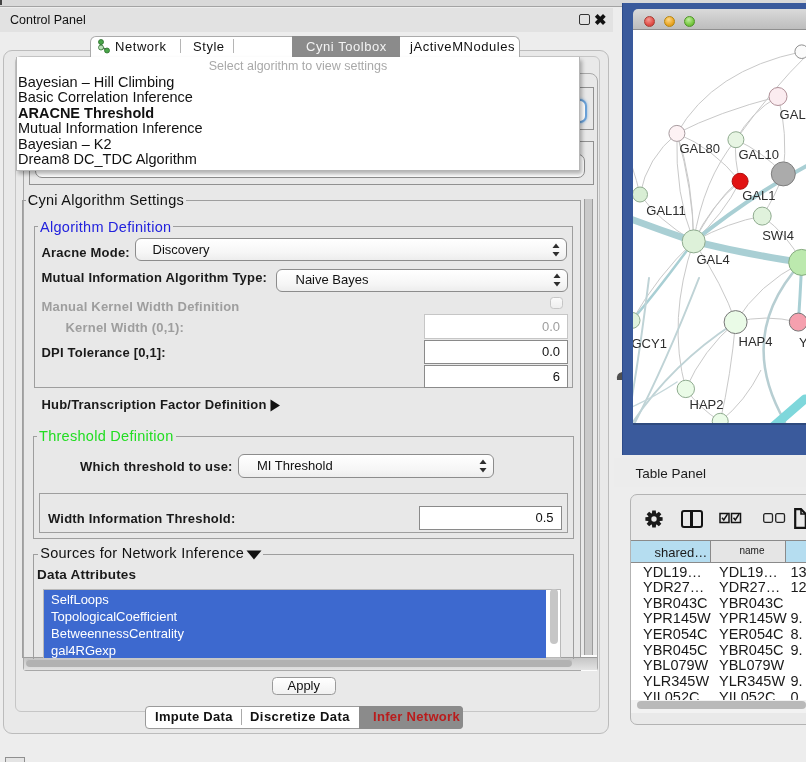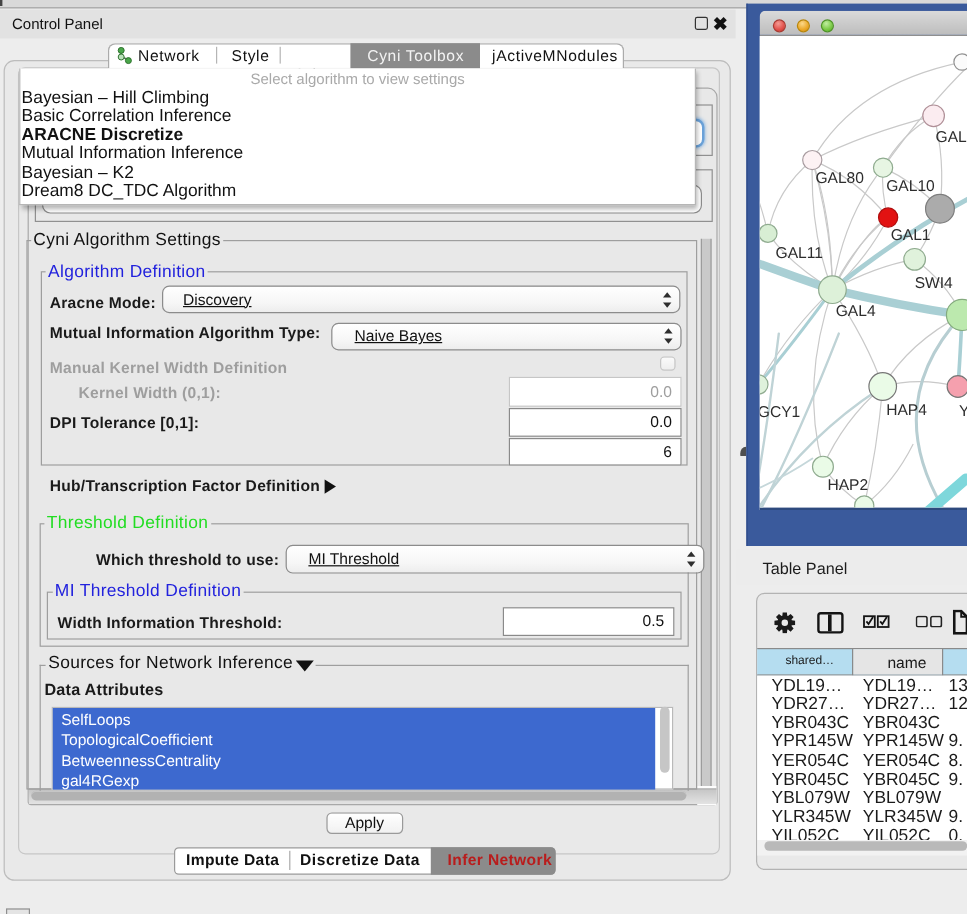--- a/index.html
+++ b/index.html
@@ -7,21 +7,21 @@
     font-family:"Liberation Sans", sans-serif; }
   .abs { position:absolute; }
   #stage { position:relative; width:806px; height:762px; }
   .b { font-weight:bold; }
   .lbl { position:absolute; font-size:13px; font-weight:bold; color:#1a1a1a; white-space:nowrap; letter-spacing:0.2px; }
   .dis { color:#9e9e9e; }
   .gt { position:absolute; font-size:14.5px; letter-spacing:0.28px; background:#e8e8e8; padding:0 2px; white-space:nowrap; }
   .combo { position:absolute; border:1px solid #8c8c8c; border-radius:6px;
     background:linear-gradient(#ffffff,#f6f6f6 65%,#ededed);
     font-size:13px; color:#111; }
-  .combo .ct { position:absolute; left:17px; top:3px;text-decoration:underline; }
+  .combo .ct { position:absolute; left:17px; top:3px; }
   .combo svg.ar { position:absolute; right:6px; top:50%; margin-top:-7px; }
   .tf { position:absolute; background:#fff; font-size:13px; color:#111;
     text-align:right; padding-right:7px; }
 </style>
 </head>
 <body>
 <div id="stage">
 
   <div class="abs" style="left:0;top:0;width:806px;height:7px;background:#d9d9d9;border-bottom:1px solid #a3a3a3;"></div>
   <div class="abs" style="left:0;top:0;width:2px;height:5px;background:#444;"></div>
@@ -98,29 +98,28 @@
   <div class="tf" style="left:424px;top:364.5px;width:144px;height:23.5px;border:1px solid #8a8a8a;line-height:21px;">6</div>
 
   <div class="lbl" style="left:41.5px;top:396.5px;">Hub/Transcription Factor Definition</div>
   <svg class="abs" style="left:269px;top:398.5px;" width="12" height="13" viewBox="0 0 12 13">
     <path d="M1.5 0.5 L11 6.5 L1.5 12.5 Z" fill="#111"></path>
   </svg>
 
   <div class="abs" style="left:32.5px;top:435.5px;width:541px;height:103.5px;border:1px solid #9e9e9e;"></div>
   <div class="gt" style="left:37px;top:427.5px;color:#22dd22;">Threshold Definition</div>
   <div class="lbl" style="left:80px;top:459px;">Which threshold to use:</div>
-  <div class="combo" style="left:238px;top:454px;width:349px;height:24px;">
+  <div class="combo" style="left:238px;top:454px;width:256px;height:24px;">
     <span class="ct" style="left:18px;top:3px;">MI Threshold</span>
     <svg class="ar" width="8" height="14" viewBox="0 0 8 14">
       <path d="M4 0.5 L7.5 5 L0.5 5 Z" fill="#2e2e2e"></path>
       <path d="M4 13.5 L7.5 9 L0.5 9 Z" fill="#2e2e2e"></path>
     </svg>
   </div>
   <div class="abs" style="left:38.5px;top:492.5px;width:529px;height:40.5px;border:1px solid #9e9e9e;"></div>
-  <div class="gt" style="left:43.7px;top:484.5px;color:#2222dd;">MI Threshold Definition</div>
   <div class="lbl" style="left:48px;top:510.5px;">Width Information Threshold:</div>
   <div class="tf" style="left:418.5px;top:506px;width:143px;height:24px;border:1px solid #8a8a8a;line-height:22px;">0.5</div>
 
   <div class="abs" style="left:32.5px;top:553.5px;width:541px;height:105px;border:1px solid #9e9e9e;border-bottom:none;"></div>
   <div class="gt" style="left:38.2px;top:544.5px;color:#111;">Sources for Network Inference &nbsp;&nbsp;&nbsp;</div>
   <svg class="abs" style="left:246px;top:550px;" width="16" height="10" viewBox="0 0 16 10">
     <path d="M0.5 0.5 L15.5 0.5 L8 9.5 Z" fill="#111"></path>
   </svg>
   <div class="lbl" style="left:37px;top:567px;font-size:13.5px;">Data Attributes</div>
   <div class="abs" style="left:42.5px;top:588.5px;width:518px;height:69.5px;background:#fff;border:1px solid #b9b9b9;"></div>
@@ -132,21 +131,21 @@
 
   <div class="abs" style="left:145px;top:705.5px;width:318px;height:23.5px;background:#fff;border:1px solid #9a9a9a;border-radius:4px;"></div>
   <div class="abs" style="left:359px;top:705.5px;width:104px;height:23.5px;background:#8b8b8b;border-radius:0 4px 4px 0;"></div>
   <div class="abs" style="left:241px;top:709px;width:1px;height:16px;background:#aaa;"></div>
   <div class="abs" style="left:155px;top:708.5px;font-size:13px;font-weight:bold;letter-spacing:0.3px;color:#111;">Impute Data</div>
   <div class="abs" style="left:250px;top:708.5px;font-size:13px;font-weight:bold;letter-spacing:0.45px;color:#111;">Discretize Data</div>
   <div class="abs" style="left:373px;top:708.5px;font-size:13px;font-weight:bold;letter-spacing:0.3px;color:#b91c1c;">Infer Network</div>
 
   <div class="abs" style="left:16px;top:57px;width:564px;height:114px;background:#fff;border:1px solid #b6b6b6;border-top:none;box-shadow:2px 3px 4px rgba(0,0,0,0.3);"></div>
   <div class="abs" style="left:16px;top:59px;width:564px;height:15px;font-size:12.5px;color:#a9a9a9;text-align:center;">Select algorithm to view settings</div>
-  <div class="abs" style="left:18px;top:74.5px;font-size:14.5px;color:#111;line-height:15.6px;">Bayesian – Hill Climbing<br>Basic Correlation Inference<br><span class="b">ARACNE Discretize</span><br>Mutual Information Inference<br>Bayesian – K2<br>Dream8 DC_TDC Algorithm</div>
+  <div class="abs" style="left:18px;top:74.5px;font-size:14.5px;color:#111;line-height:15.6px;">Bayesian – Hill Climbing<br>Basic Correlation Inference<br><span class="b">ARACNE Threshold</span><br>Mutual Information Inference<br>Bayesian – K2<br>Dream8 DC_TDC Algorithm</div>
 
   <svg class="abs" style="left:616px;top:372px;" width="6" height="8" viewBox="0 0 6 8">
       <path d="M6 0 Q 0 1 1 8 L6 8 Z" fill="#4f4f4f"></path>
     </svg>
 
   <div class="abs" style="left:5px;top:757px;width:20px;height:10px;border:1.5px solid #8f8f8f;background:#e4e4e4;"></div>
 
   <div class="abs" style="left:622px;top:3px;width:184px;height:452px;background:#3a5a9c;border-left:1.5px solid #2c4a88;"></div>
   <div class="abs" style="left:632.5px;top:8.5px;width:173.5px;height:21.5px;background:linear-gradient(#dadada,#bdbdbd);border-bottom:1px solid #8f8f8f;border-radius:5px 0 0 0;"></div>
   <div class="abs" style="left:643.5px;top:16px;width:11px;height:11px;border-radius:50%;background:radial-gradient(circle at 40% 30%, #f49a93, #e2504a 60%, #c03830);border:0.5px solid #a83c33;"></div>
@@ -258,22 +257,22 @@
   </svg>
   <svg class="abs" style="left:794px;top:508px;" width="12" height="21" viewBox="0 0 12 21">
     <path d="M1.2 1.2 L7 1.2 L11.8 6 L11.8 19.8 L1.2 19.8 Z" fill="#e9e9e9" stroke="#141414" stroke-width="2.2"></path>
     <path d="M7 1.2 L7 6 L11.8 6" fill="none" stroke="#141414" stroke-width="1.6"></path>
   </svg>
 
   <div class="abs" style="left:631px;top:539.5px;width:175px;height:23.5px;background:#b5ddf0;border-top:1px solid #8a8a8a;border-bottom:1px solid #8a8a8a;"></div>
   <div class="abs" style="left:710.5px;top:540.5px;width:74px;height:21.5px;background:#e5e5e5;"></div>
   <div class="abs" style="left:709.5px;top:539.5px;width:1.5px;height:23.5px;background:#8a8a8a;"></div>
   <div class="abs" style="left:784.5px;top:539.5px;width:1.5px;height:23.5px;background:#8a8a8a;"></div>
-  <div class="abs" style="left:654.5px;top:544.5px;font-size:10px;color:#1a1a1a;">shared…</div>
-  <div class="abs" style="left:739.5px;top:544.5px;font-size:13px;color:#1a1a1a;">name</div>
+  <div class="abs" style="left:654.5px;top:544.5px;font-size:13px;color:#1a1a1a;">shared…</div>
+  <div class="abs" style="left:739.5px;top:544.5px;font-size:10px;color:#1a1a1a;">name</div>
 
   <div class="abs" style="left:631px;top:563px;width:175px;height:137px;background:#fff;"></div>
   <div class="abs" style="left:643px;top:564.5px;width:70px;font-size:14.5px;color:#1a1a1a;line-height:15.66px;">YDL19…<br>YDR27…<br>YBR043C<br>YPR145W<br>YER054C<br>YBR045C<br>YBL079W<br>YLR345W<br>YIL052C</div>
   <div class="abs" style="left:719px;top:564.5px;width:70px;font-size:14.5px;color:#1a1a1a;line-height:15.66px;">YDL19…<br>YDR27…<br>YBR043C<br>YPR145W<br>YER054C<br>YBR045C<br>YBL079W<br>YLR345W<br>YIL052C</div>
   <div class="abs" style="left:790.5px;top:564.5px;width:20px;font-size:14.5px;color:#1a1a1a;line-height:15.66px;">13<br>12<br>&nbsp;<br>9.<br>8.<br>9.<br>&nbsp;<br>9.<br>0.</div>
 
   <div class="abs" style="left:631px;top:699.5px;width:175px;height:13px;background:#f2f2f2;"></div>
   <div class="abs" style="left:637px;top:700.5px;width:169px;height:8.5px;background:#b9b9b9;border-radius:5px;"></div>
 
 </div>

